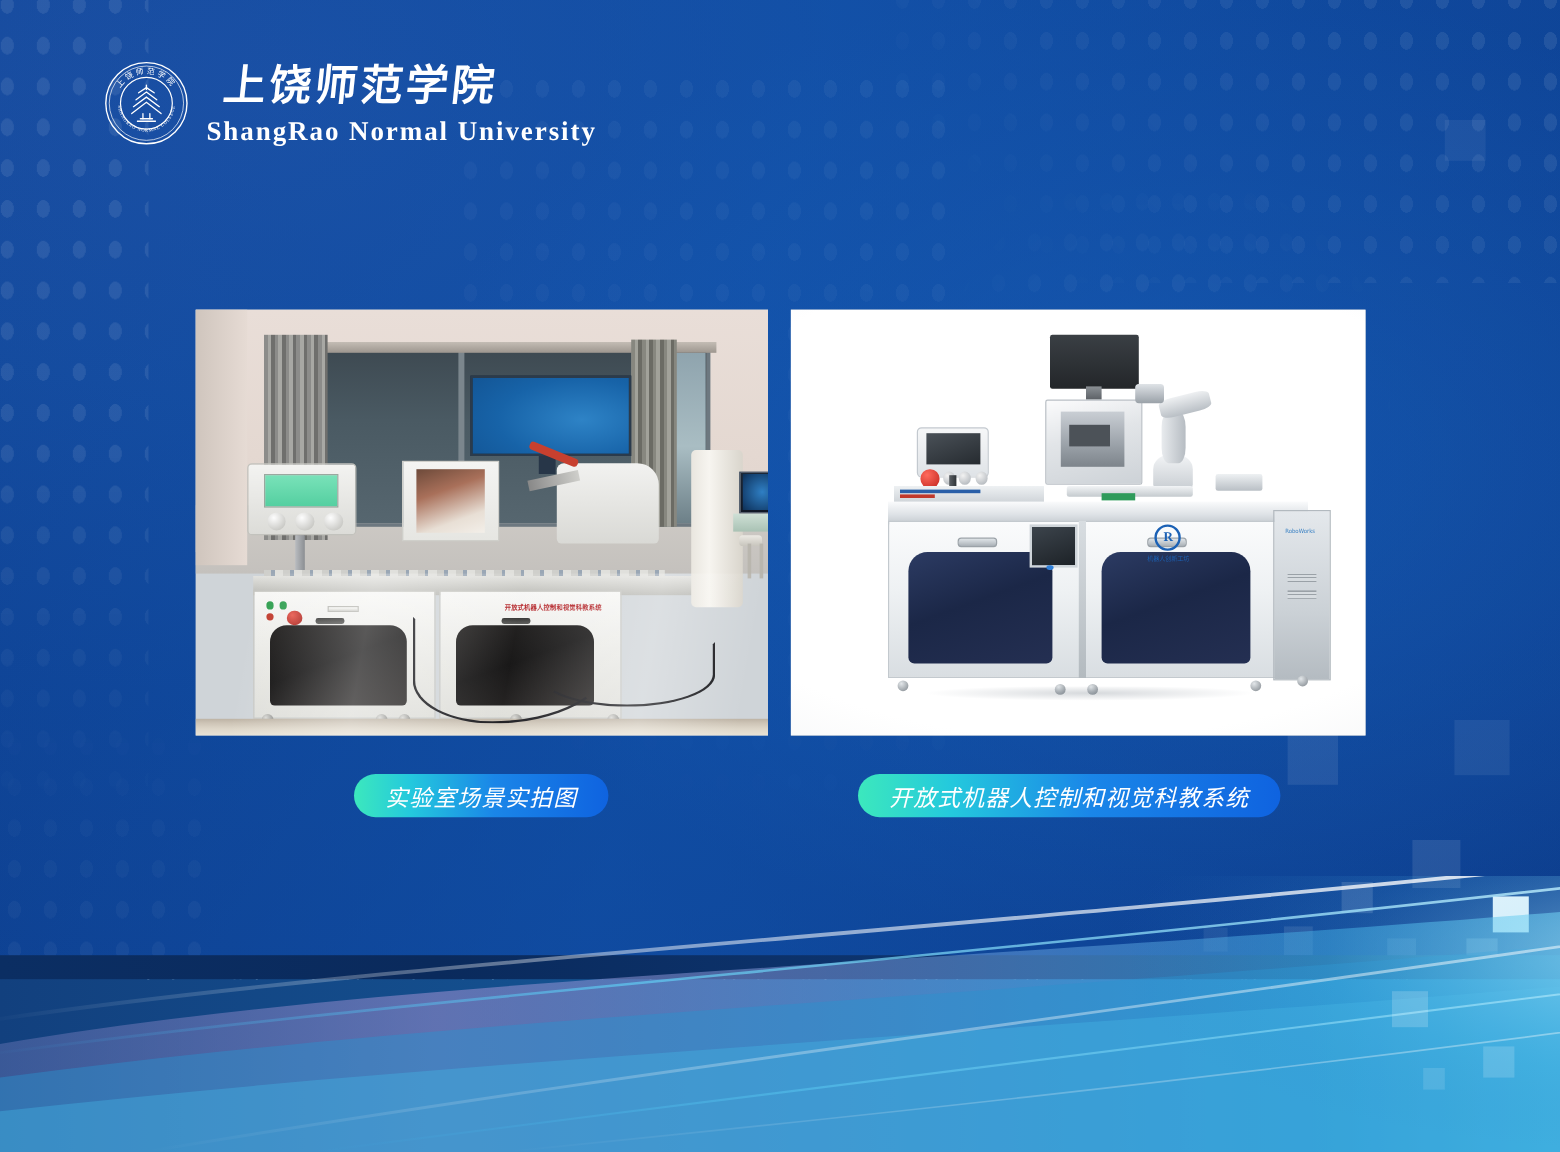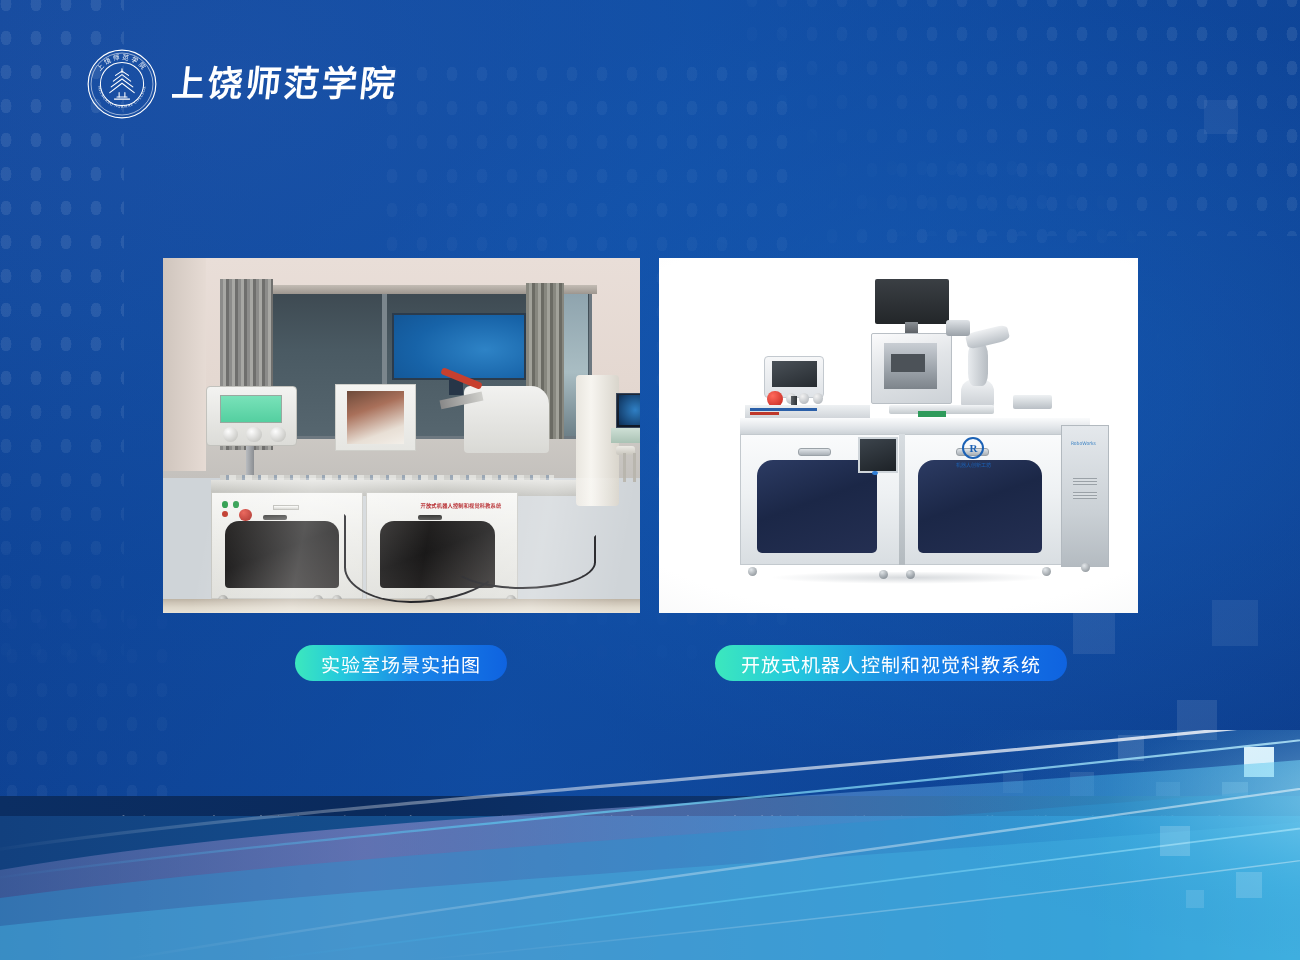--- a/index.html
+++ b/index.html
@@ -274,20 +274,21 @@
     justify-content: center;
     padding: 0 26px;
     box-sizing: border-box;
     background: linear-gradient(90deg, #3ce8bd 0%, #24c9dd 22%, #1a86e8 55%, #0f63e0 100%);
     color: #ffffff;
     font-size: 19px;
     font-weight: 500;
     letter-spacing: 1px;
     white-space: nowrap;
     font-family: "DejaVu Sans", "Liberation Sans", sans-serif;
+    font-style: italic;
   }
   .pill-left  { left: 295px; top: 645px; }
   .pill-right { left: 715px; top: 645px; }
 
   
   .bottom-band {
     position: absolute;
     left: 0;
     top: 796px;
     width: 100%;
@@ -382,20 +383,21 @@
       </g>
       <path d="M39,71 L61,71" stroke="#ffffff" stroke-width="1.8"></path>
     </svg>
 
     <div class="wordmark">
       <svg class="wordmark-cn" viewBox="0 0 330 52">
         <g fill="#ffffff" font-family="'DejaVu Sans','Liberation Sans',sans-serif" font-size="40" font-weight="700" letter-spacing="3">
           <text x="0" y="40" transform="skewX(-6)">上饶师范学院</text>
         </g>
       </svg>
+      <div class="wordmark-en">ShangRao Normal University</div>
     </div>
   </div>
 
   <div class="photo photo-left">
     <div class="scene">
       <div class="p lab-wall-upper"></div>
       <div class="p lab-wall-lower"></div>
       <div class="p lab-corner"></div>
 
       <div class="p lab-window"></div>

